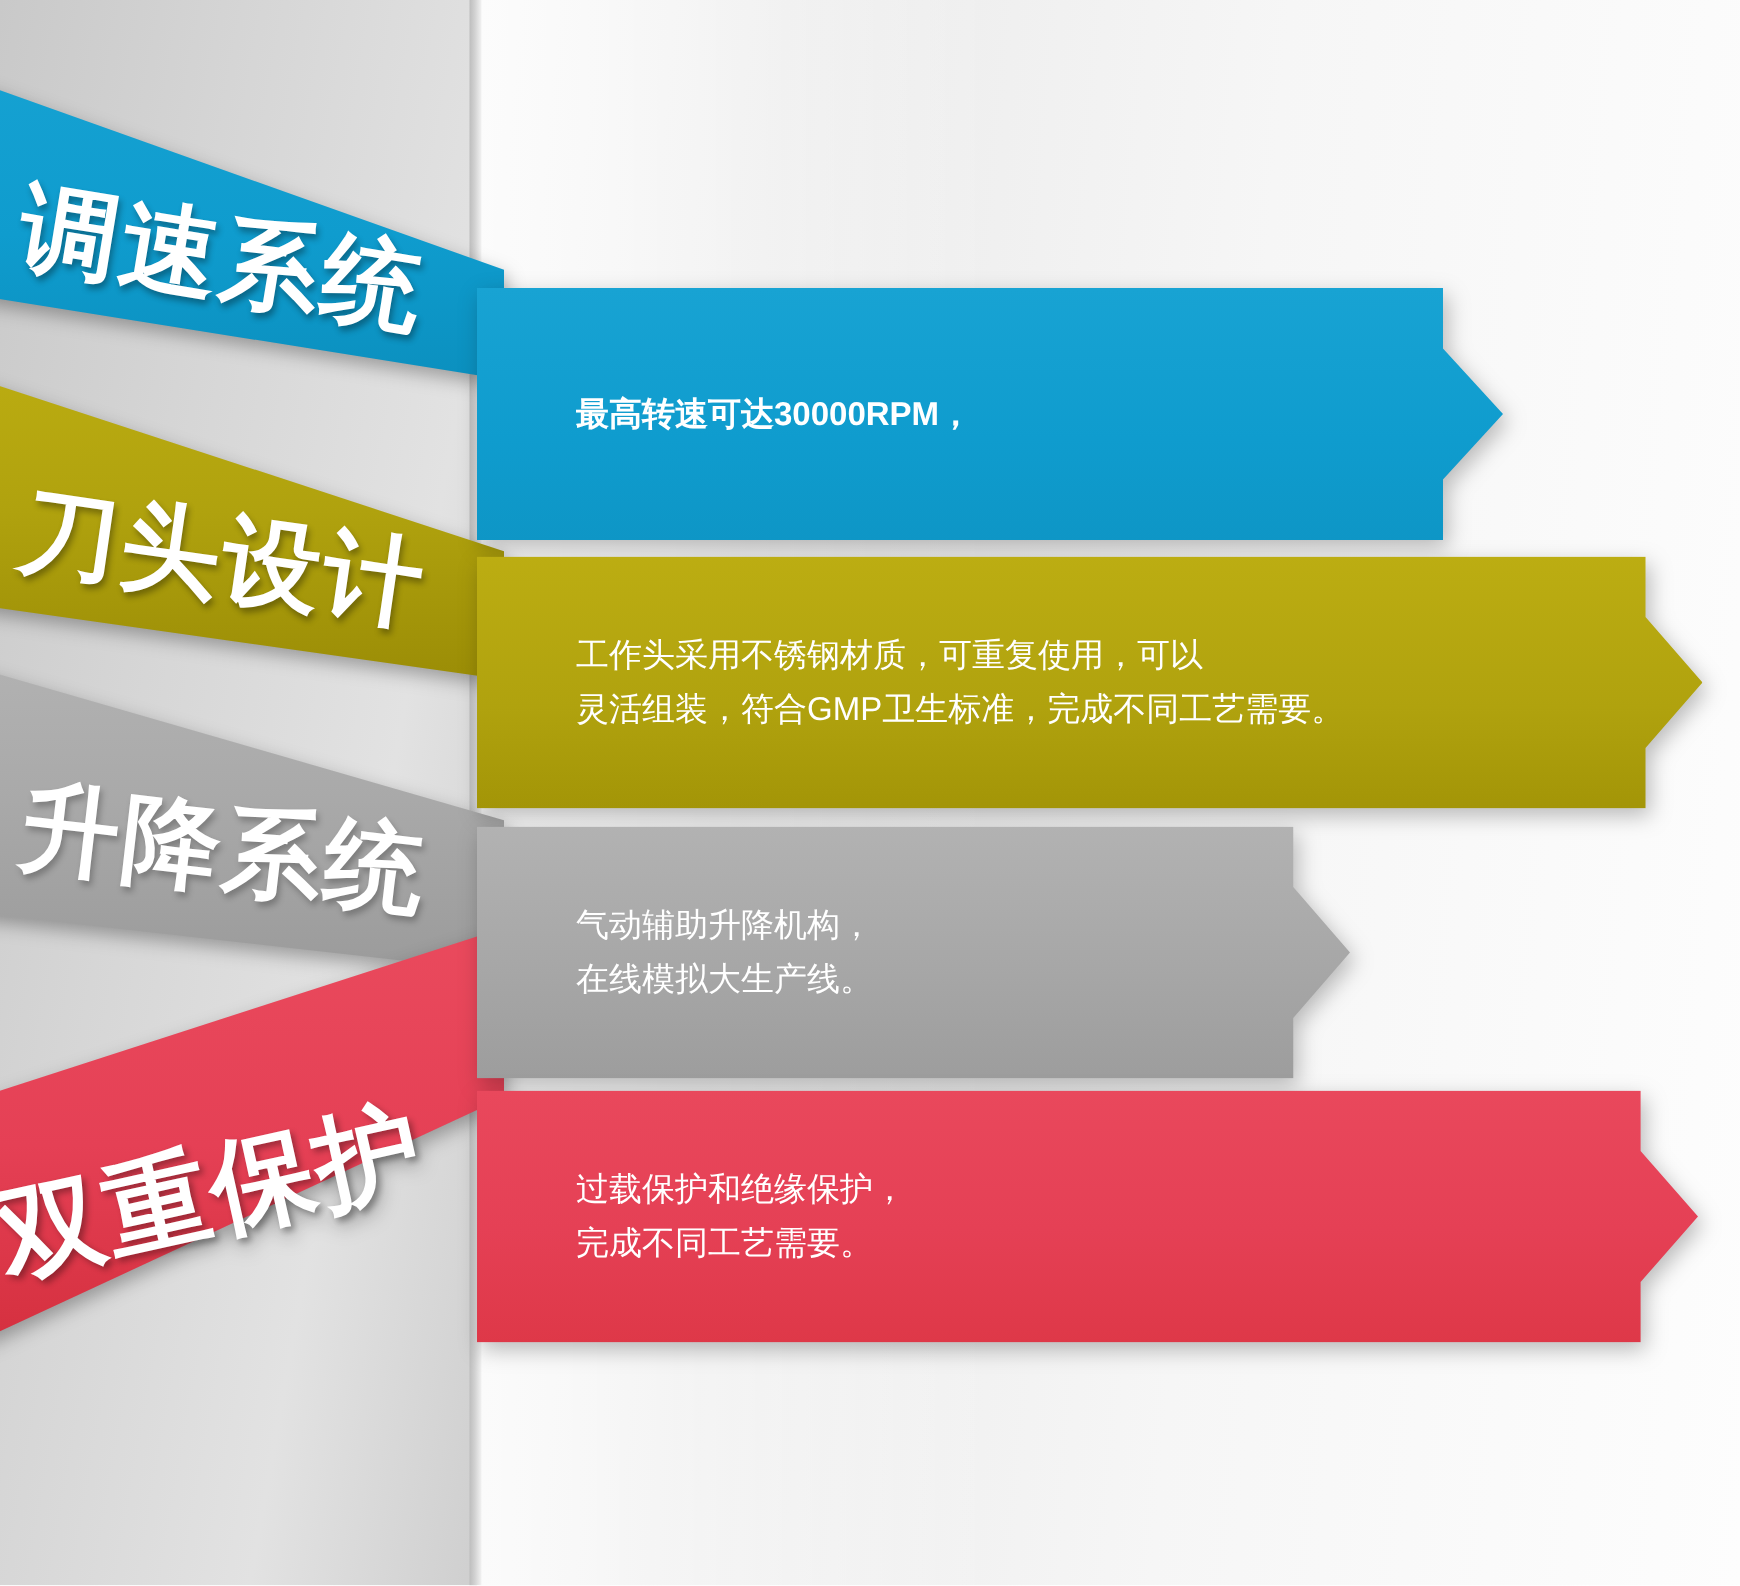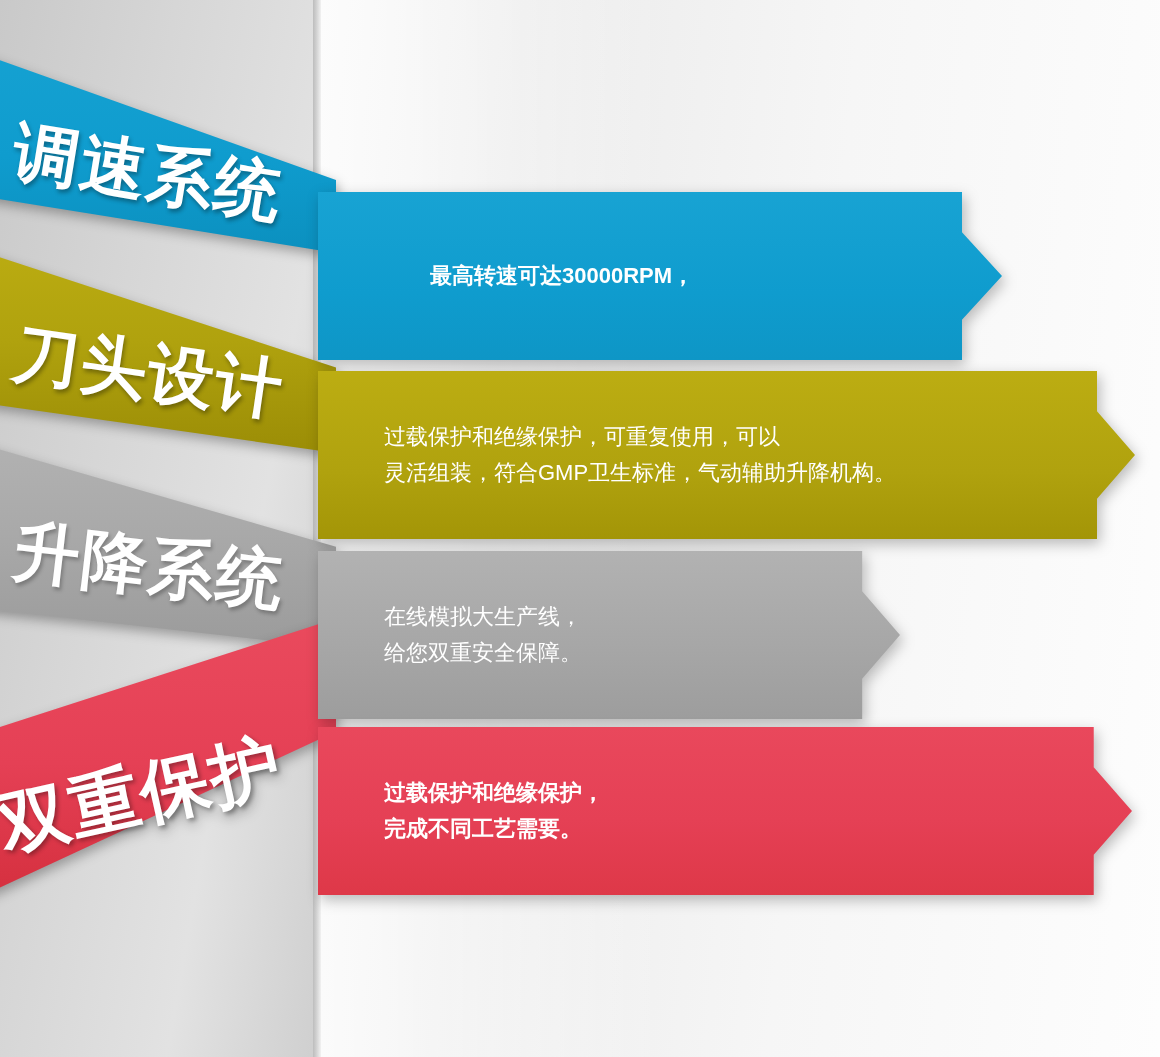--- a/index.html
+++ b/index.html
@@ -158,21 +158,20 @@
     width: 684px;
     height: 168px;
   }
   #banner-blue .shape {
     background: linear-gradient(180deg, #18a3d3 0%, #0f9cce 60%, #0e96c6 100%);
     clip-path: polygon(0 0, 94.15% 0, 94.15% 24%, 100% 50%, 94.15% 76%, 94.15% 100%, 0 100%);
   }
   #banner-blue .copy {
     font-size: 22px;
     font-weight: bold;
-    margin-left: 46px;
   }
 
   #banner-yellow {
     top: 371px;
     width: 817px;
     height: 168px;
   }
   #banner-yellow .shape {
     background: linear-gradient(180deg, #bcad12 0%, #b0a20e 60%, #a39507 100%);
     clip-path: polygon(0 0, 95.35% 0, 95.35% 24%, 100% 50%, 95.35% 76%, 95.35% 100%, 0 100%);
@@ -191,21 +190,20 @@
     clip-path: polygon(0 0, 93.5% 0, 93.5% 24%, 100% 50%, 93.5% 76%, 93.5% 100%, 0 100%);
   }
   #banner-gray .copy {
     font-size: 22px;
   }
 
   #banner-red {
     top: 727px;
     width: 814px;
     height: 168px;
-    font-weight: bold;
   }
   #banner-red .shape {
     background: linear-gradient(180deg, #e9485c 0%, #e54055 55%, #de3848 100%);
     clip-path: polygon(0 0, 95.3% 0, 95.3% 24%, 100% 50%, 95.3% 76%, 95.3% 100%, 0 100%);
   }
   #banner-red .copy {
     font-size: 22px;
   }
 </style>
 </head>
@@ -241,30 +239,30 @@
   <div class="banner" id="banner-blue">
     <div class="shape"></div>
     <div class="copy">
       <span class="line">最高转速可达30000RPM，</span>
     </div>
   </div>
 
   <div class="banner" id="banner-yellow">
     <div class="shape"></div>
     <div class="copy">
-      <span class="line">过载保护和绝缘保护，可重复使用，可以</span>
-      <span class="line">灵活组装，符合GMP卫生标准，气动辅助升降机构。</span>
+      <span class="line">工作头采用不锈钢材质，可重复使用，可以</span>
+      <span class="line">灵活组装，符合GMP卫生标准，完成不同工艺需要。</span>
     </div>
   </div>
 
   <div class="banner" id="banner-gray">
     <div class="shape"></div>
     <div class="copy">
-      <span class="line">在线模拟大生产线，</span>
-      <span class="line">给您双重安全保障。</span>
+      <span class="line">气动辅助升降机构，</span>
+      <span class="line">在线模拟大生产线。</span>
     </div>
   </div>
 
   <div class="banner" id="banner-red">
     <div class="shape"></div>
     <div class="copy">
       <span class="line">过载保护和绝缘保护，</span>
       <span class="line">完成不同工艺需要。</span>
     </div>
   </div>

